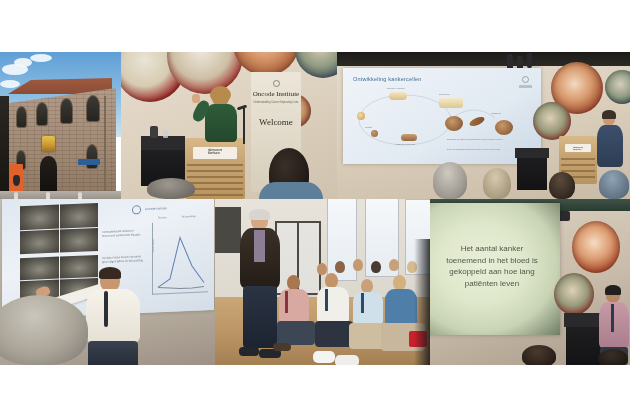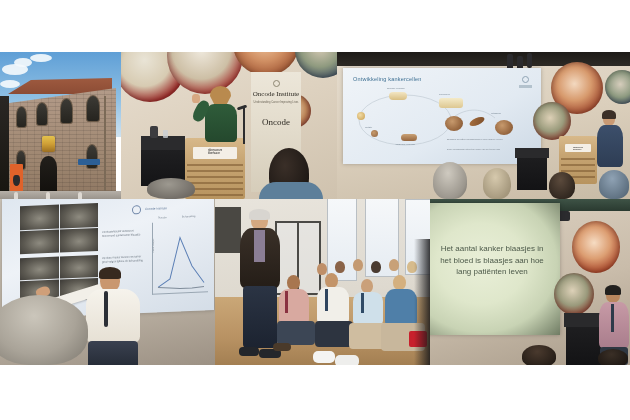--- a/index.html
+++ b/index.html
@@ -224,21 +224,21 @@
                background:radial-gradient(circle at 45% 45%, #d8cbb6 0%, #8f9a7f 45%, #3b4a5e 78%, #22303f 100%);"></div>
           <div class="plate" style="left:156px; top:42px; width:34px; height:34px;
                background:radial-gradient(circle at 45% 45%, #e8d9bf 0%, #c08a5d 50%, #8a3a2c 80%, #5d241c 100%);"></div>
 
           <div class="banner" style="left:130px; top:20px; width:50px; height:120px;">
             <div class="bmark"></div>
             <div class="bname" style="font-size:7px;">Oncode
 Institute</div>
             <div class="bsub" style="font-size:2.6px; line-height:1.3;">Understanding Cancer
 Improving Lives</div>
-            <div class="bwelcome" style="font-size:9px;">Oncode</div>
+            <div class="bwelcome" style="font-size:9px;">Welcome</div>
           </div>
 
           <div style="position:absolute; left:20px; top:84px; width:44px; height:14px;
                       background:#2b2b2d;"></div>
           <div style="position:absolute; left:20px; top:98px; width:44px; height:36px;
                       background:linear-gradient(180deg,#1f1f21,#141416);"></div>
           <div style="position:absolute; left:29px; top:74px; width:8px; height:12px;
                       background:#3c3c3f; border-radius:2px;"></div>
           <div style="position:absolute; left:42px; top:78px; width:5px; height:8px;
                       background:#c9cfd4; border-radius:1px; opacity:.8;"></div>
@@ -533,21 +533,21 @@
       <div class="panel" style="left:430px; width:200px;">
         <div class="scene">
           <div class="wall" style="background:linear-gradient(165deg,#ddd2c2 0%, #c9bcaa 55%, #a99c8b 100%);"></div>
 
           <div style="position:absolute; left:0; top:0; width:100%; height:12px;
                       background:linear-gradient(180deg,#3e5346,#2a3a30);"></div>
           <div class="spot" style="left:110px; top:10px; width:16px; height:12px;"></div>
           <div class="spot" style="left:128px; top:12px; width:12px; height:10px;"></div>
 
           <div class="screen screen-green" style="left:-6px; top:4px; width:136px; height:132px;">
-            <div class="slide-green-text" style="left:16px; top:40px; width:104px; font-size:8px;">Het aantal kanker blaasjes in het bloed is blaasjes aan hoe lang patiënten leven</div>
+            <div class="slide-green-text" style="left:16px; top:40px; width:104px; font-size:8px;">Het aantal kanker toenemend in het bloed is gekoppeld aan hoe lang patiënten leven</div>
           </div>
 
           <div class="plate" style="left:142px; top:22px; width:48px; height:52px;
                background:radial-gradient(circle at 46% 42%, #f6dcc3 0%, #dc9e72 40%, #a9482c 74%, #712c1b 100%);"></div>
           <div class="plate" style="left:124px; top:74px; width:40px; height:42px;
                background:radial-gradient(circle at 46% 42%, #ddd1b8 0%, #9a9a7c 46%, #8b3a2c 80%, #5e231a 100%);"></div>
 
           <div style="position:absolute; left:134px; top:114px; width:40px; height:14px;
                       background:#2a2a2c;"></div>
           <div style="position:absolute; left:136px; top:128px; width:36px; height:38px;

